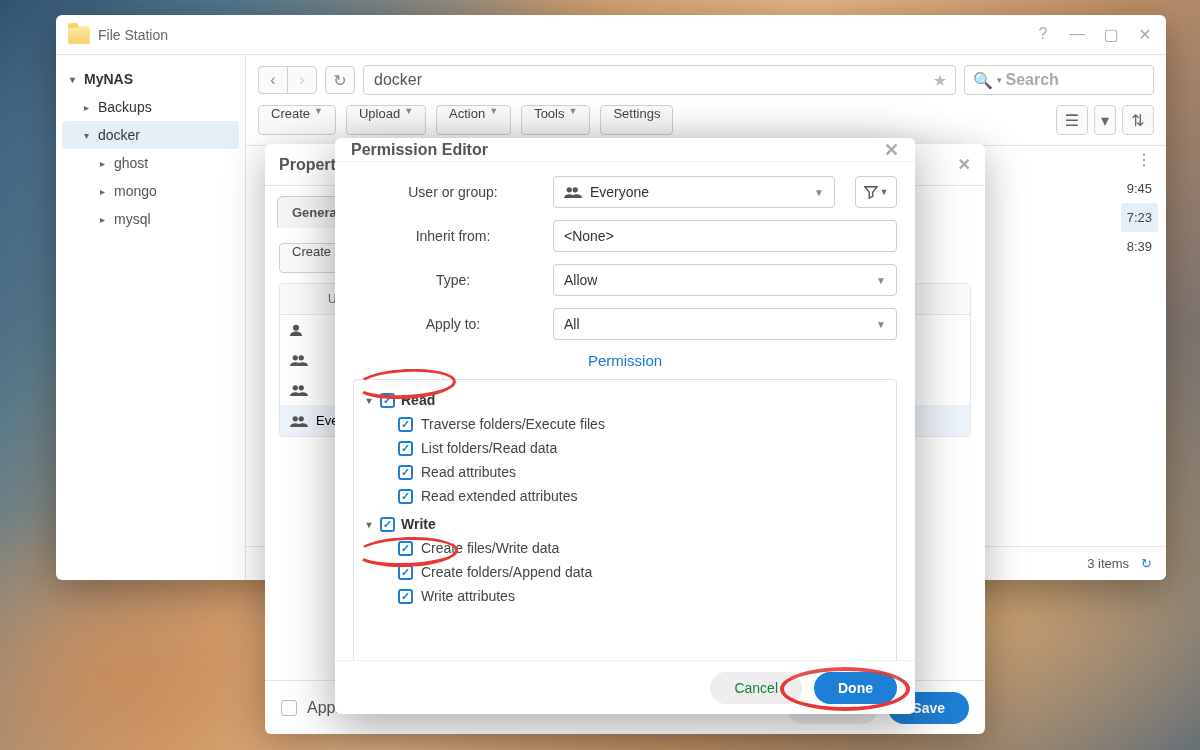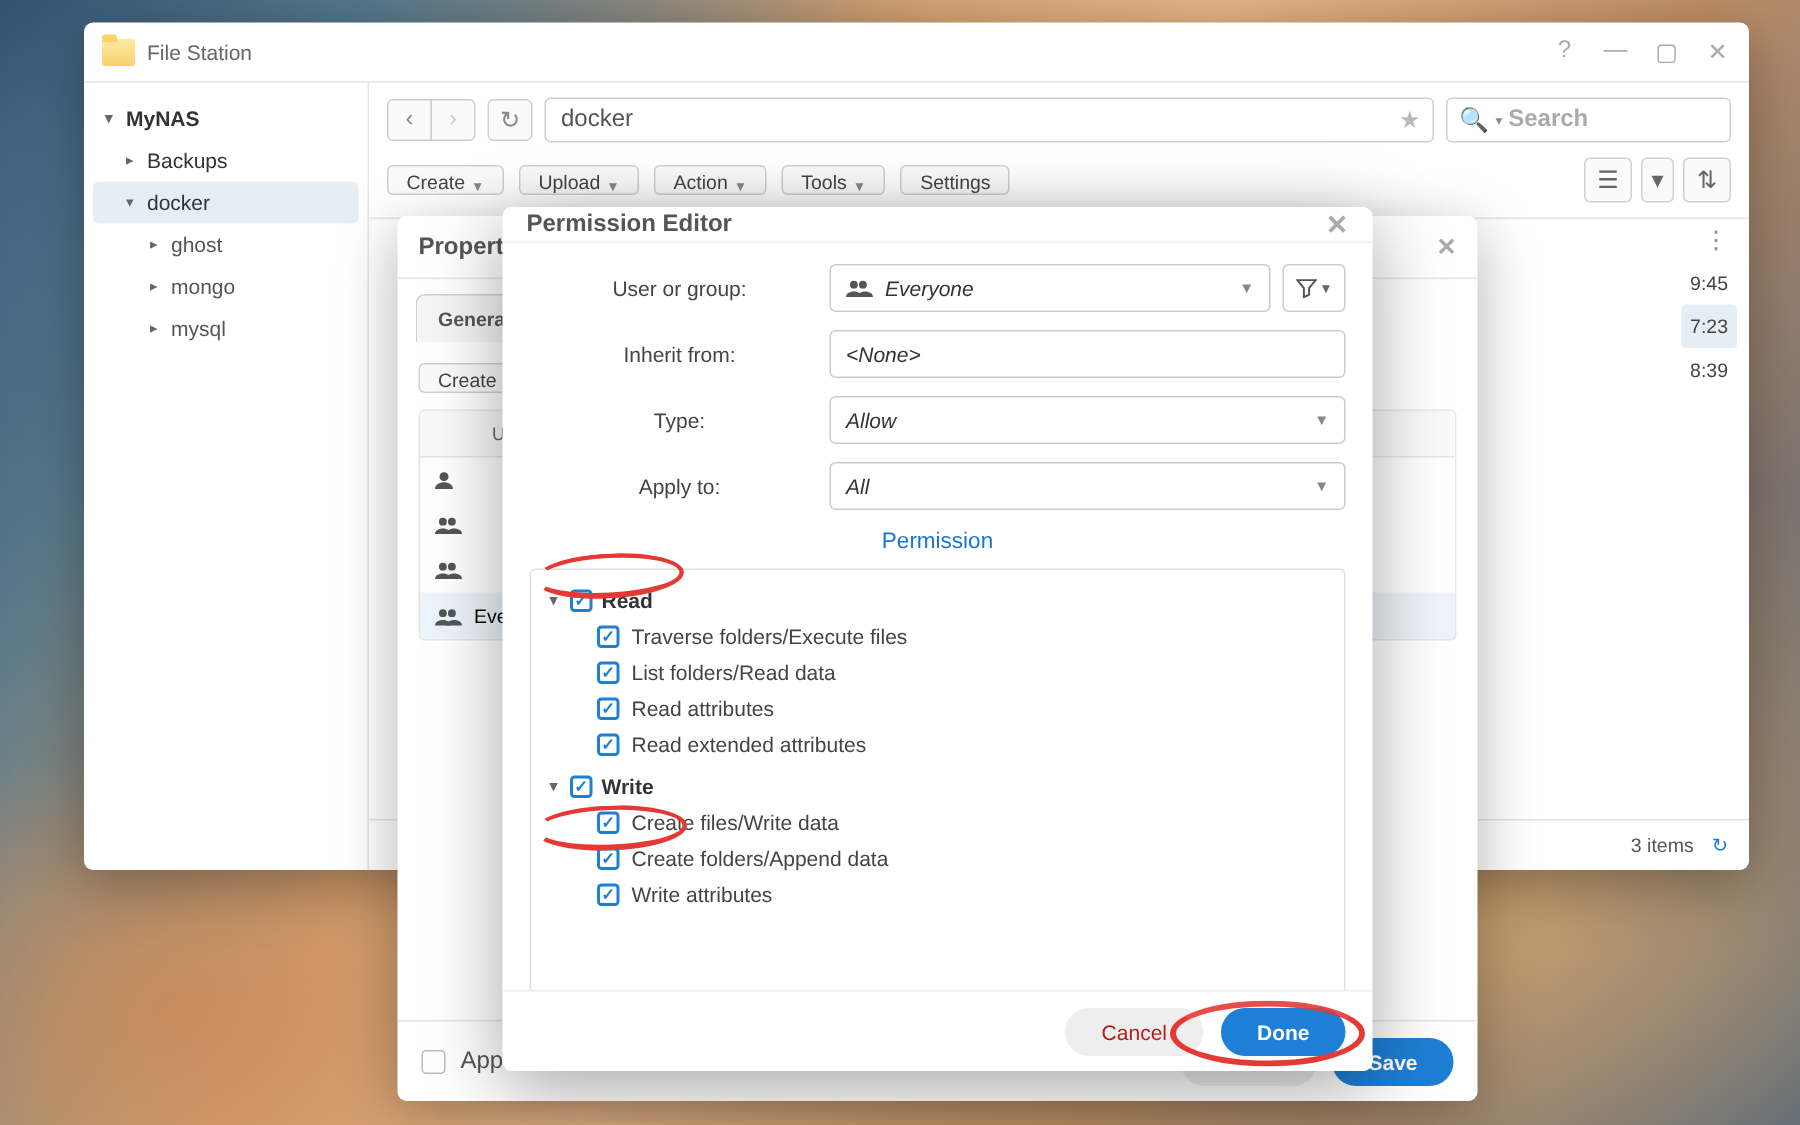--- a/index.html
+++ b/index.html
@@ -26,21 +26,21 @@
   .caret { font-size: 10px; color:#666; width:10px;}
   .main { flex:1; display:flex; flex-direction:column; }
   .toolbar1 { display:flex; align-items:center; gap:8px; padding:10px 12px 6px; }
   .navbtn { width:30px; height:28px; border:1px solid #d0d0d0; border-radius:4px; background:#fafafa; color:#888; display:flex; align-items:center; justify-content:center; cursor:pointer; }
   .navbtn.join-l{border-radius:4px 0 0 4px; margin-right:-9px;}
   .navbtn.join-r{border-radius:0 4px 4px 0;}
   .pathbox { flex:1; height:30px; border:1px solid #d0d0d0; border-radius:4px; padding:0 10px; display:flex; align-items:center; color:#555; position:relative;}
   .star { position:absolute; right:8px; color:#bbb; font-size:16px;}
   .searchbox { width:190px; height:30px; border:1px solid #d0d0d0; border-radius:4px; padding:0 8px; display:flex; align-items:center; gap:4px; color:#888;}
   .toolbar2 { display:flex; align-items:center; gap:10px; padding:4px 12px 10px; border-bottom:1px solid #e5e5e5;}
-  .btn { height:20px; padding:0 12px; border:1px solid #d0d0d0; border-radius:4px; background:#fafafa; color:#444; font-size:13px; display:flex; align-items:flex-end; gap:4px; cursor:pointer;}
+  .btn { height:30px; padding:0 12px; border:1px solid #d0d0d0; border-radius:4px; background:#fafafa; color:#444; font-size:13px; display:flex; align-items:flex-start; gap:4px; cursor:pointer;}
   .btn .dd{font-size:9px; color:#888;}
   .view-controls{margin-left:auto; display:flex; gap:6px;}
   .iconbtn{width:32px; height:30px; border:1px solid #d0d0d0; border-radius:4px; background:#fafafa; display:flex; align-items:center; justify-content:center; color:#666; cursor:pointer;}
   .content { flex:1; position:relative; }
   .file-rows { position:absolute; right:14px; top:28px; font-size:13px; color:#444; text-align:right;}
   .file-rows div{height:29px; line-height:29px;}
   .file-rows div.hl{background:#e6eef5; margin:0 -6px; padding:0 6px; border-radius:3px;}
   .statusbar{height:34px; border-top:1px solid #e5e5e5; display:flex; align-items:center; justify-content:flex-end; gap:12px; padding:0 14px; color:#555; font-size:13px;}
   .statusbar .refresh{color:#1e7fd6; cursor:pointer;}
 
@@ -55,31 +55,31 @@
   .user-table{margin-top:10px; border:1px solid #e5e5e5; border-radius:4px; overflow:hidden;}
   .user-table .hdr{display:flex; background:#fafafa; border-bottom:1px solid #e5e5e5; color:#666; font-size:12px;}
   .user-table .hdr div{padding:8px 10px;}
   .user-row{display:flex; align-items:center; padding:8px 10px; font-size:13px; gap:8px;}
   .user-row.hl{background:#eef4fb;}
   .grp-icon{width:18px; height:14px; color:#444;}
   .props-footer{position:absolute; bottom:0; left:0; right:0; height:54px; border-top:1px solid #e5e5e5; display:flex; align-items:center; padding:0 16px; gap:10px;}
   .props-footer .chk{width:16px;height:16px;border:1px solid #bbb;border-radius:3px;}
   .props-footer .spacer{flex:1;}
   .pill{height:32px; padding:0 24px; border-radius:16px; border:none; font-size:14px; cursor:pointer;}
-  .pill.grey{background:#eee; color:#b91c1c;}
+  .pill.grey{background:#eee; color:#15803d;}
   .pill.blue{background:#1e7fd6; color:#fff;font-weight:bold;}
 
   
   .perm-dialog{position:absolute; left:335px; top:138px; width:580px; height:576px; background:#fff; border-radius:6px; box-shadow:0 12px 50px rgba(0,0,0,0.35); display:flex; flex-direction:column;}
   .perm-header{height:24px; display:flex; align-items:center; padding:0 16px; font-weight:600; color:#555; border-bottom:1px solid #eee;}
   .perm-header .x{margin-left:auto; color:#aaa; cursor:pointer; font-size:18px;}
   .perm-body{flex:1; padding:14px 18px 0; overflow:hidden; position:relative;text-align:center;}
   .form-row{display:flex; align-items:center; margin-bottom:12px;}
   .form-row label{width:200px; color:#444; font-size:14px;}
-  .form-row .field{flex:1; display:flex; gap:8px;font-style:italic;}
+  .form-row .field{flex:1; display:flex; gap:20px;}
   .select{flex:1; height:32px; border:1px solid #ccc; border-radius:4px; padding:0 10px; display:flex; align-items:center; gap:8px; font-size:14px; color:#333; cursor:pointer; position:relative;}
   .select .dd{margin-left:auto; font-size:10px; color:#888;}
   .filterbtn{width:42px; height:32px; border:1px solid #ccc; border-radius:4px; display:flex; align-items:center; justify-content:center; color:#666; cursor:pointer; gap:2px;}
   .section-title{color:#1976d2; font-size:15px; margin:6px 0 10px;}
   .perm-tree{border:1px solid #e0e0e0; border-radius:4px; height:288px; overflow-y:auto; padding:8px 10px; position:relative;}
   .perm-tree::-webkit-scrollbar{width:8px;}
   .perm-tree::-webkit-scrollbar-thumb{background:#ccc; border-radius:4px;}
   .pgroup{margin-bottom:4px;}
   .pgroup-hdr{display:flex; align-items:center; gap:6px; font-weight:700; color:#333; font-size:14px; padding:4px 0; cursor:pointer;}
   .pitem{display:flex; align-items:center; gap:8px; padding:4px 0 4px 34px; color:#444; font-size:14px;}

